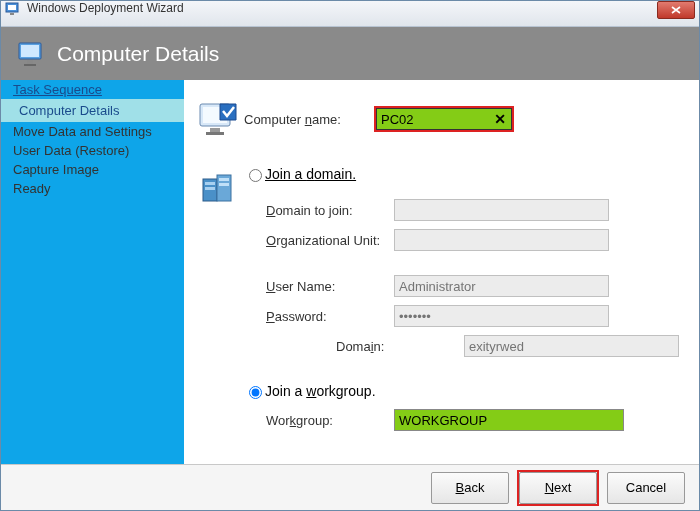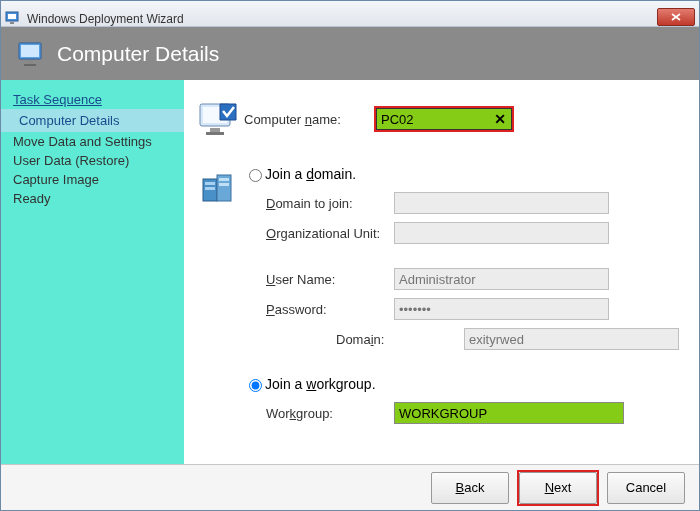--- a/index.html
+++ b/index.html
@@ -1,26 +1,26 @@
 <!DOCTYPE html>
 <html><head>
 <meta charset="utf-8">
 <style>
   * { box-sizing: border-box; font-family: "Segoe UI", Tahoma, sans-serif; }
   body { margin: 0; background: #fff; width: 700px; height: 511px; overflow: hidden; }
   .window { width: 700px; height: 511px; border: 1px solid #6b8aa8; display: flex; flex-direction: column; }
-  .titlebar { height: 26px; background: linear-gradient(#f4f6f9, #e0e5ec); display: flex; align-items: flex-end; padding: 0 4px; border-bottom: 1px solid #b8c4d2; }
+  .titlebar { height: 26px; background: linear-gradient(#f4f6f9, #e0e5ec); display: flex; align-items: flex-start; padding: 0 4px; border-bottom: 1px solid #b8c4d2; }
   .titlebar-icon { width: 16px; height: 16px; margin-right: 6px; display: inline-flex; align-items: center; justify-content: center; }
   .title-text { font-size: 12px; color: #333; flex: 1; }
   .close-btn { width: 38px; height: 18px; background: linear-gradient(#e27b6f, #c0392b); border: 1px solid #8a2a1f; border-radius: 2px; display: flex; align-items: center; justify-content: center; color: #fff; font-size: 11px; cursor: pointer; }
   .banner { height: 53px; background: #8a8a8a; display: flex; align-items: center; padding: 0 16px; }
   .banner-icon { width: 28px; height: 28px; margin-right: 12px; display: inline-flex; }
   .banner-title { color: #fff; font-size: 21px; font-weight: 300; }
   .body-area { flex: 1; display: flex; background: #fff; }
-  .sidebar { width: 183px; background: #5eead4; border-right: 0; padding-top: 10px; }
+  .sidebar { width: 183px; background: #0ea5e9; border-right: 0; }
   .sidebar-item { font-size: 13px; padding: 2px 12px; color: #333; cursor: pointer; }
   .sidebar-item.completed { color: #1a4b8c; text-decoration: underline; }
   .sidebar-item.active { background: #a0e0e8; color: #1a4b8c; padding: 4px 12px 4px 18px; }
   .content { flex: 1; padding: 18px 20px 10px 10px; position: relative; }
   .row { display: flex; align-items: center; margin-bottom: 8px; }
   .icon-col { width: 50px; display: flex; justify-content: center; align-items: flex-start; }
   .label-col { width: 130px; font-size: 13px; color: #333; }
   .input-col { flex: 1; }
   .underlined { text-decoration: underline; }
   input[type="text"], input[type="password"] { border: 1px solid #888; height: 22px; padding: 0 4px; font-size: 13px; background: #84cc16; }
@@ -114,21 +114,21 @@
                 <rect x="4" y="10" width="14" height="22" fill="#4a90c8" stroke="#2a5a8a"></rect>
                 <rect x="18" y="6" width="14" height="26" fill="#6aa8d8" stroke="#3a70a0"></rect>
                 <rect x="6" y="13" width="10" height="3" fill="#a8d0f0"></rect>
                 <rect x="20" y="9" width="10" height="3" fill="#c0e0f8"></rect>
                 <rect x="6" y="18" width="10" height="3" fill="#a8d0f0"></rect>
                 <rect x="20" y="14" width="10" height="3" fill="#c0e0f8"></rect>
               </svg>
           </span>
         </div>
         <div style="flex:1;">
-          <div style="display:flex; align-items:center; margin-bottom:10px;">
+          <div style="display:flex; align-items:center; margin-bottom:17px;text-decoration:underline;">
             <input type="radio" name="joinopt" style="">
             <span class="radio-label">Join a <span class="underlined">d</span>omain.</span>
           </div>
 
           <div class="field-row" style="margin-left:22px;">
             <div class="field-label"><span class="underlined">D</span>omain to join:</div>
             <input type="text" class="disabled-input" disabled="" value="" style="">
           </div>
           <div class="field-row" style="margin-left:22px;">
             <div class="field-label"><span class="underlined">O</span>rganizational Unit:</div>

